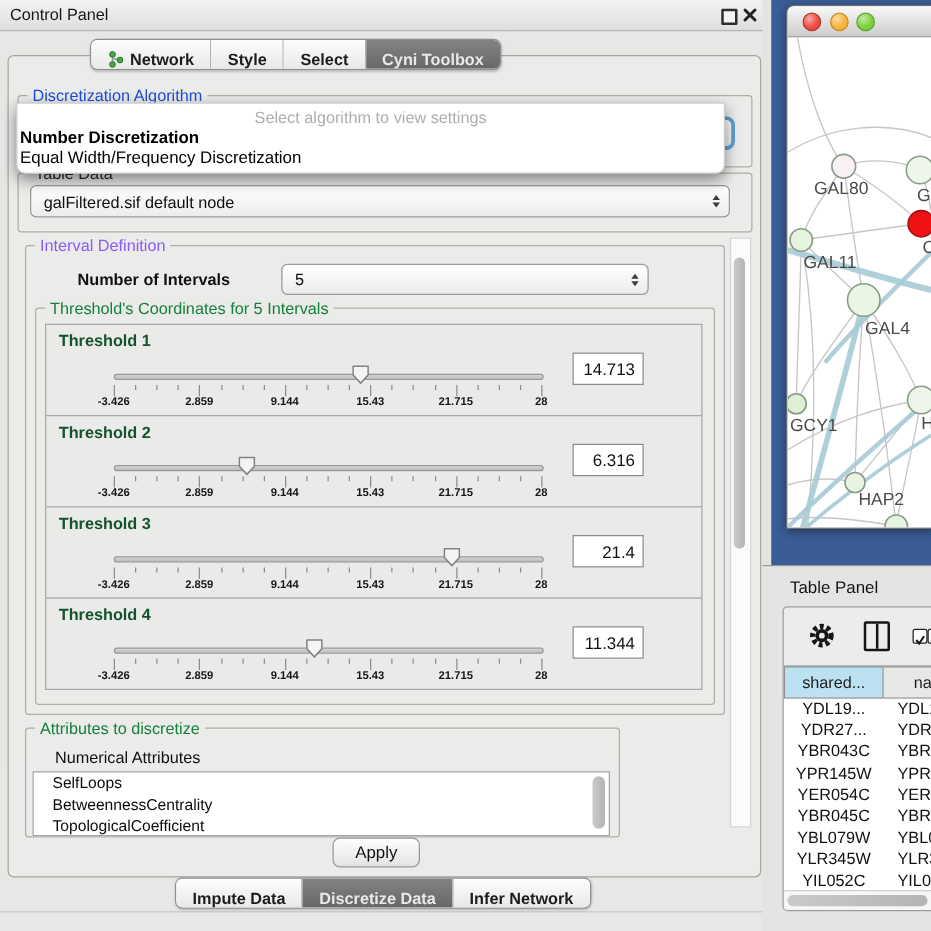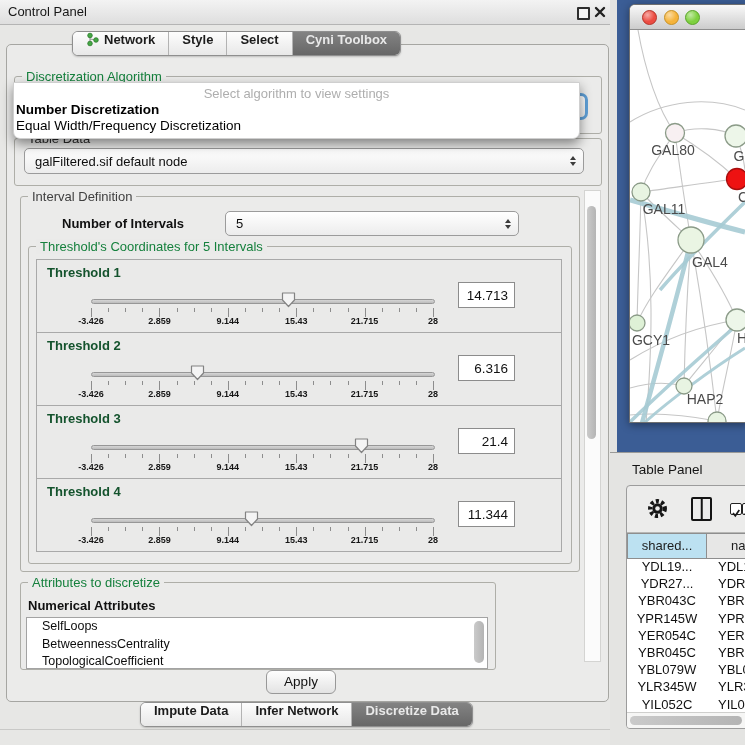--- a/index.html
+++ b/index.html
@@ -10,28 +10,28 @@
   #cp-titlebar{left:0;top:0;width:610px;height:24px;
     background:linear-gradient(#f3f3f3,#dedede);border-bottom:1px solid #b4b4b4}
   #cp-title{position:absolute;left:8px;top:4px;font-size:13px;color:#161616}
   #float-ic{position:absolute;left:577px;top:7px;width:9px;height:9px;border:2px solid #2e2e2e;border-radius:1px;background:#f4f4f4}
   #close-ic{position:absolute;left:594px;top:6px}
   #main-panel{left:6px;top:44px;width:601px;height:656px;background:#ebebea;
     border:1px solid #a6a6a2;border-radius:5px}
   
   .seg-bar{position:absolute;display:flex;height:23px;border:1px solid #8f8f8f;border-radius:6px;
     overflow:hidden;background:#fff;box-shadow:0 1px 2px rgba(0,0,0,.2);z-index:20}
-  .seg{display:flex;align-items:flex-start;gap:5px;padding:0 13px;font-size:13px;font-weight:700;
+  .seg{display:flex;align-items:flex-end;gap:5px;padding:0 13px;font-size:13px;font-weight:700;
     color:#1c1c1c;background:linear-gradient(#fdfdfd,#e8e8e8);border-right:1px solid #b3b3b3;white-space:nowrap}
   .seg:last-child{border-right:none}
   .seg.sel{background:linear-gradient(#838383,#676767);color:#e9e9e9}
   
   .grp{position:absolute;border:1px solid #aeaea8;border-radius:3px}
   .grp-title{position:absolute;font-size:13px;padding:0 4px;background:#ebebea;white-space:nowrap;z-index:5}
-  .green{color:#404040}.blue{color:#15803d}.gray{color:#15803d}
+  .green{color:#8b5cf6}.blue{color:#15803d}.gray{color:#1d4ed8}
   
   .combo{position:absolute;background:linear-gradient(#ffffff,#ececec);border:1px solid #9b9b9b;
     border-radius:5px;font-size:13px;color:#0e0e0e;display:flex;align-items:center;
     padding-left:10px;box-sizing:border-box}
   .stepper{position:absolute;right:7px;top:50%;transform:translateY(-50%);
     display:flex;flex-direction:column;gap:2px}
   .tri-up{width:0;height:0;border-left:3.5px solid transparent;border-right:3.5px solid transparent;border-bottom:4.5px solid #3c3c3c}
   .tri-dn{width:0;height:0;border-left:3.5px solid transparent;border-right:3.5px solid transparent;border-top:4.5px solid #3c3c3c}
   #combo-algo{left:24px;top:93px;width:564px;height:27px;border:3px solid #5f9fd6;border-radius:7px;z-index:4}
   
@@ -317,39 +317,39 @@
       </div>
       <div class="sl-thumb" style="left: 207.238px;"><svg width="15" height="17">
           <path d="M1.5 2 h12 v7 l-6 6.5 l-6 -6.5 z" fill="#f4f4f4" stroke="#828282" stroke-width="1.2" stroke-linejoin="round"></path>
         </svg></div>
       <div class="valbox">11.344</div>
     </div>
   </div>
 
 <div class="grp" style="left:20px;top:582px;width:474px;height:86px"></div>
 <div class="grp-title blue" style="left:28px;top:575px">Attributes to discretize</div>
-<div class="abs" style="left:28px;top:598px;font-size:13px;font-weight:700;z-index:3">Numerical Attributes</div>
+<div class="abs" style="left:44px;top:598px;font-size:13px;font-weight:400;z-index:3">Numerical Attributes</div>
 <div id="attr-list">
   <div class="sb-thumb" style="right:3px;top:3px;width:10px;height:42px;z-index:2"></div>
 <div class="attr-item">SelfLoops</div>
     <div class="attr-item">BetweennessCentrality</div>
     <div class="attr-item">TopologicalCoefficient</div>
   </div>
 
 <div id="apply-btn">Apply</div>
 
 <div class="seg-bar" id="bottom-tabs" style="left:140px;top:702px;height:23px">
     <div class="seg">
       <span>Impute Data</span>
     </div>
+    <div class="seg sel">
+      <span>Discretize Data</span>
+    </div>
     <div class="seg">
       <span>Infer Network</span>
-    </div>
-    <div class="seg sel">
-      <span>Discretize Data</span>
     </div>
   </div>
 <div class="abs" style="left:0;top:729px;width:610px;height:1px;background:#c9c9c7"></div>
 
 <div class="abs" id="right-col"></div>
 <div class="abs" id="desktop-blue"></div>
 
 <div class="abs" id="net-window">
   <div id="net-titlebar">
     <div class="tl" id="tl-red" style="left: 12px; background: radial-gradient(circle at 35% 30%, rgba(255, 255, 255, 0.533), rgb(236, 76, 66) 55%) rgb(236, 76, 66); border: 1px solid rgb(178, 58, 49);"></div>

